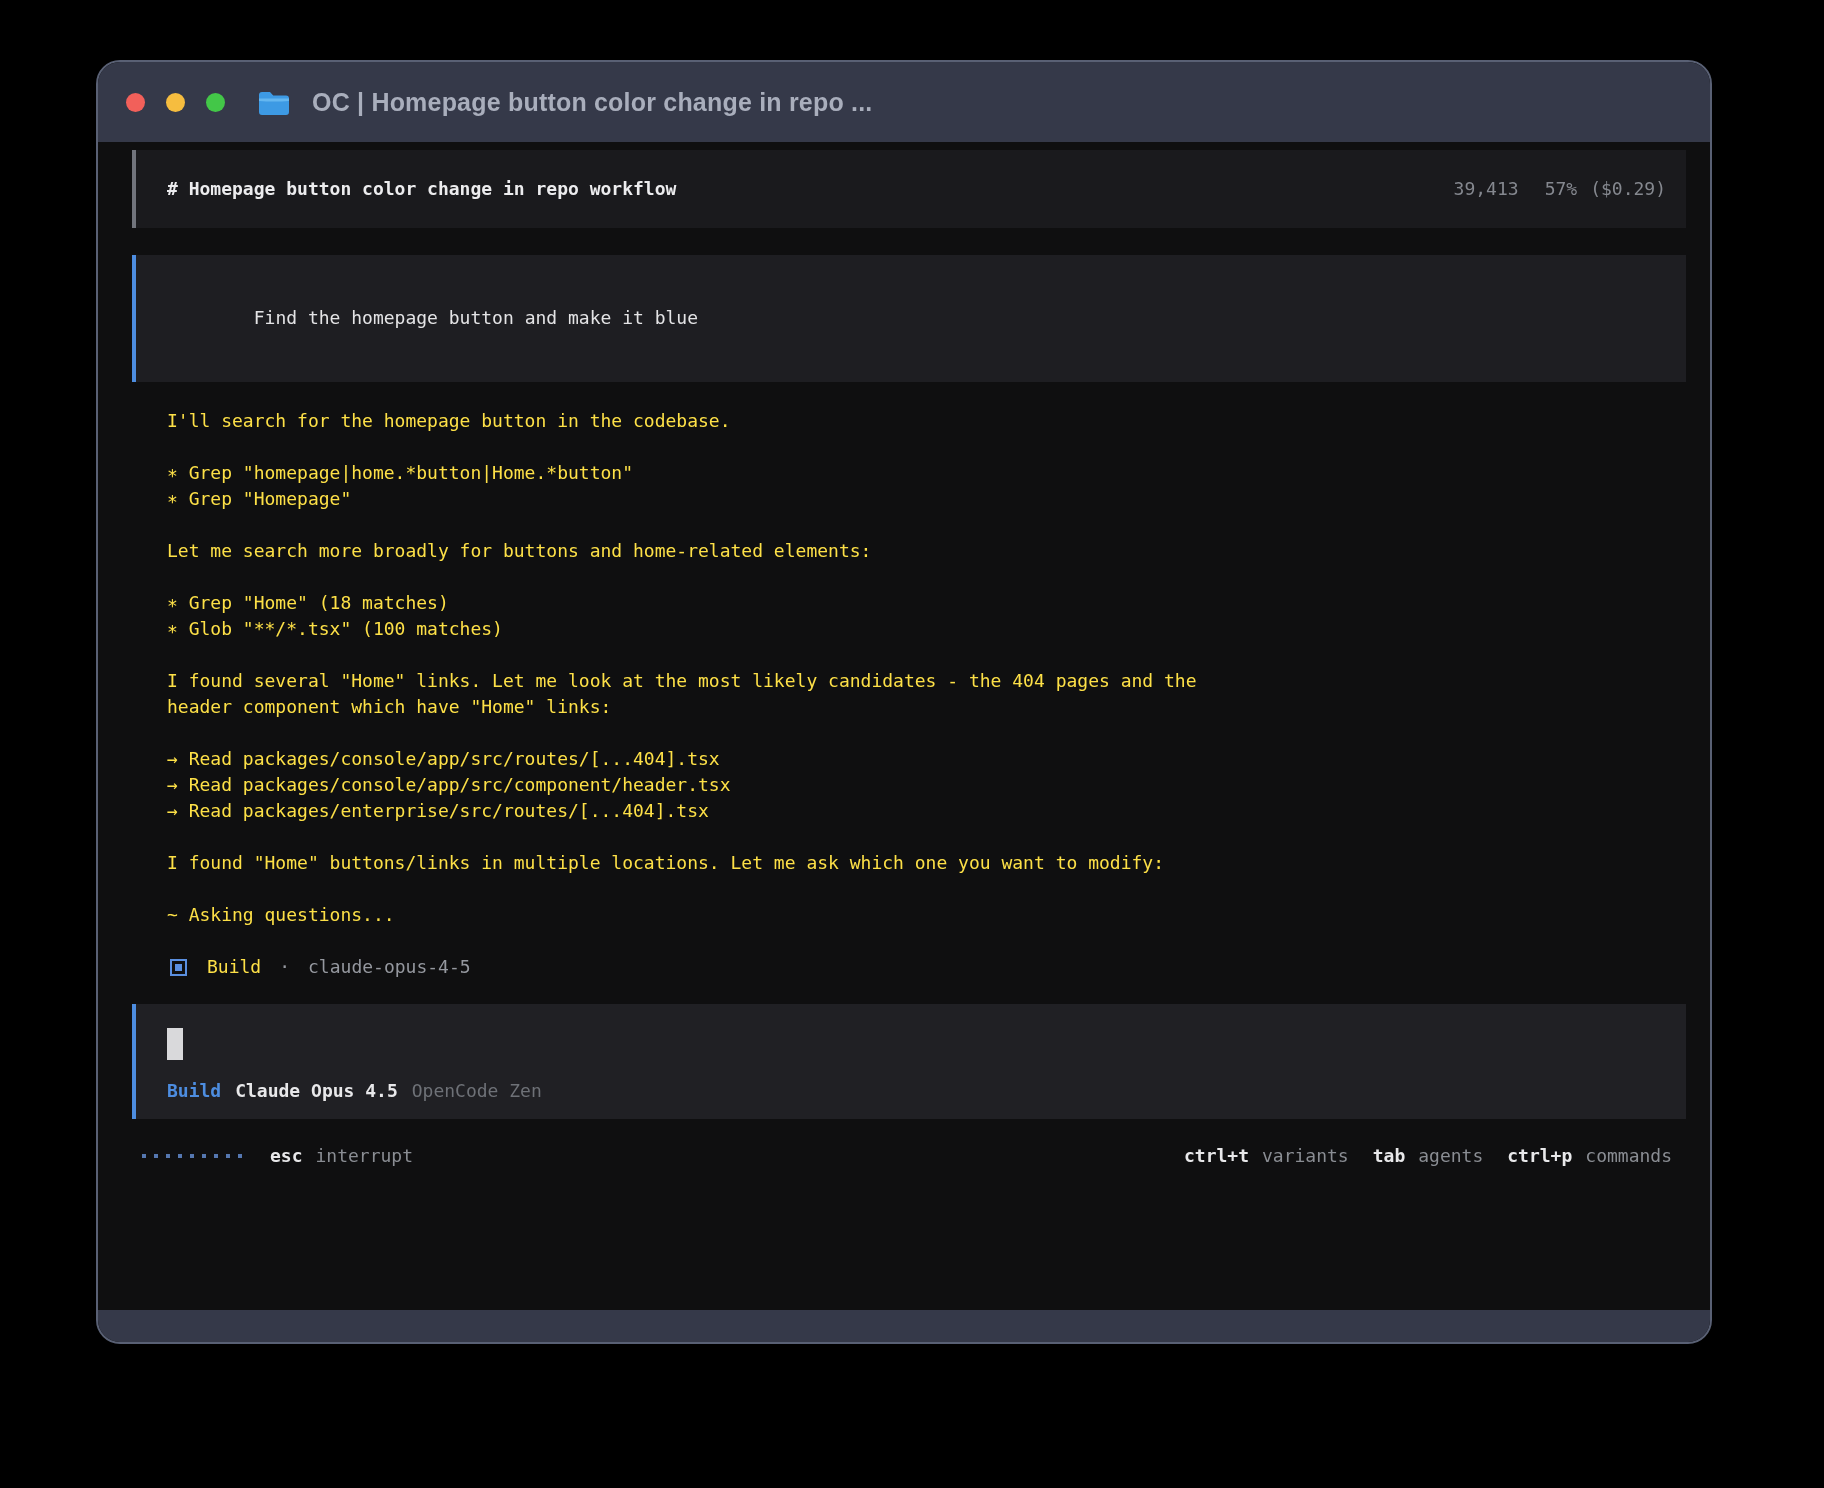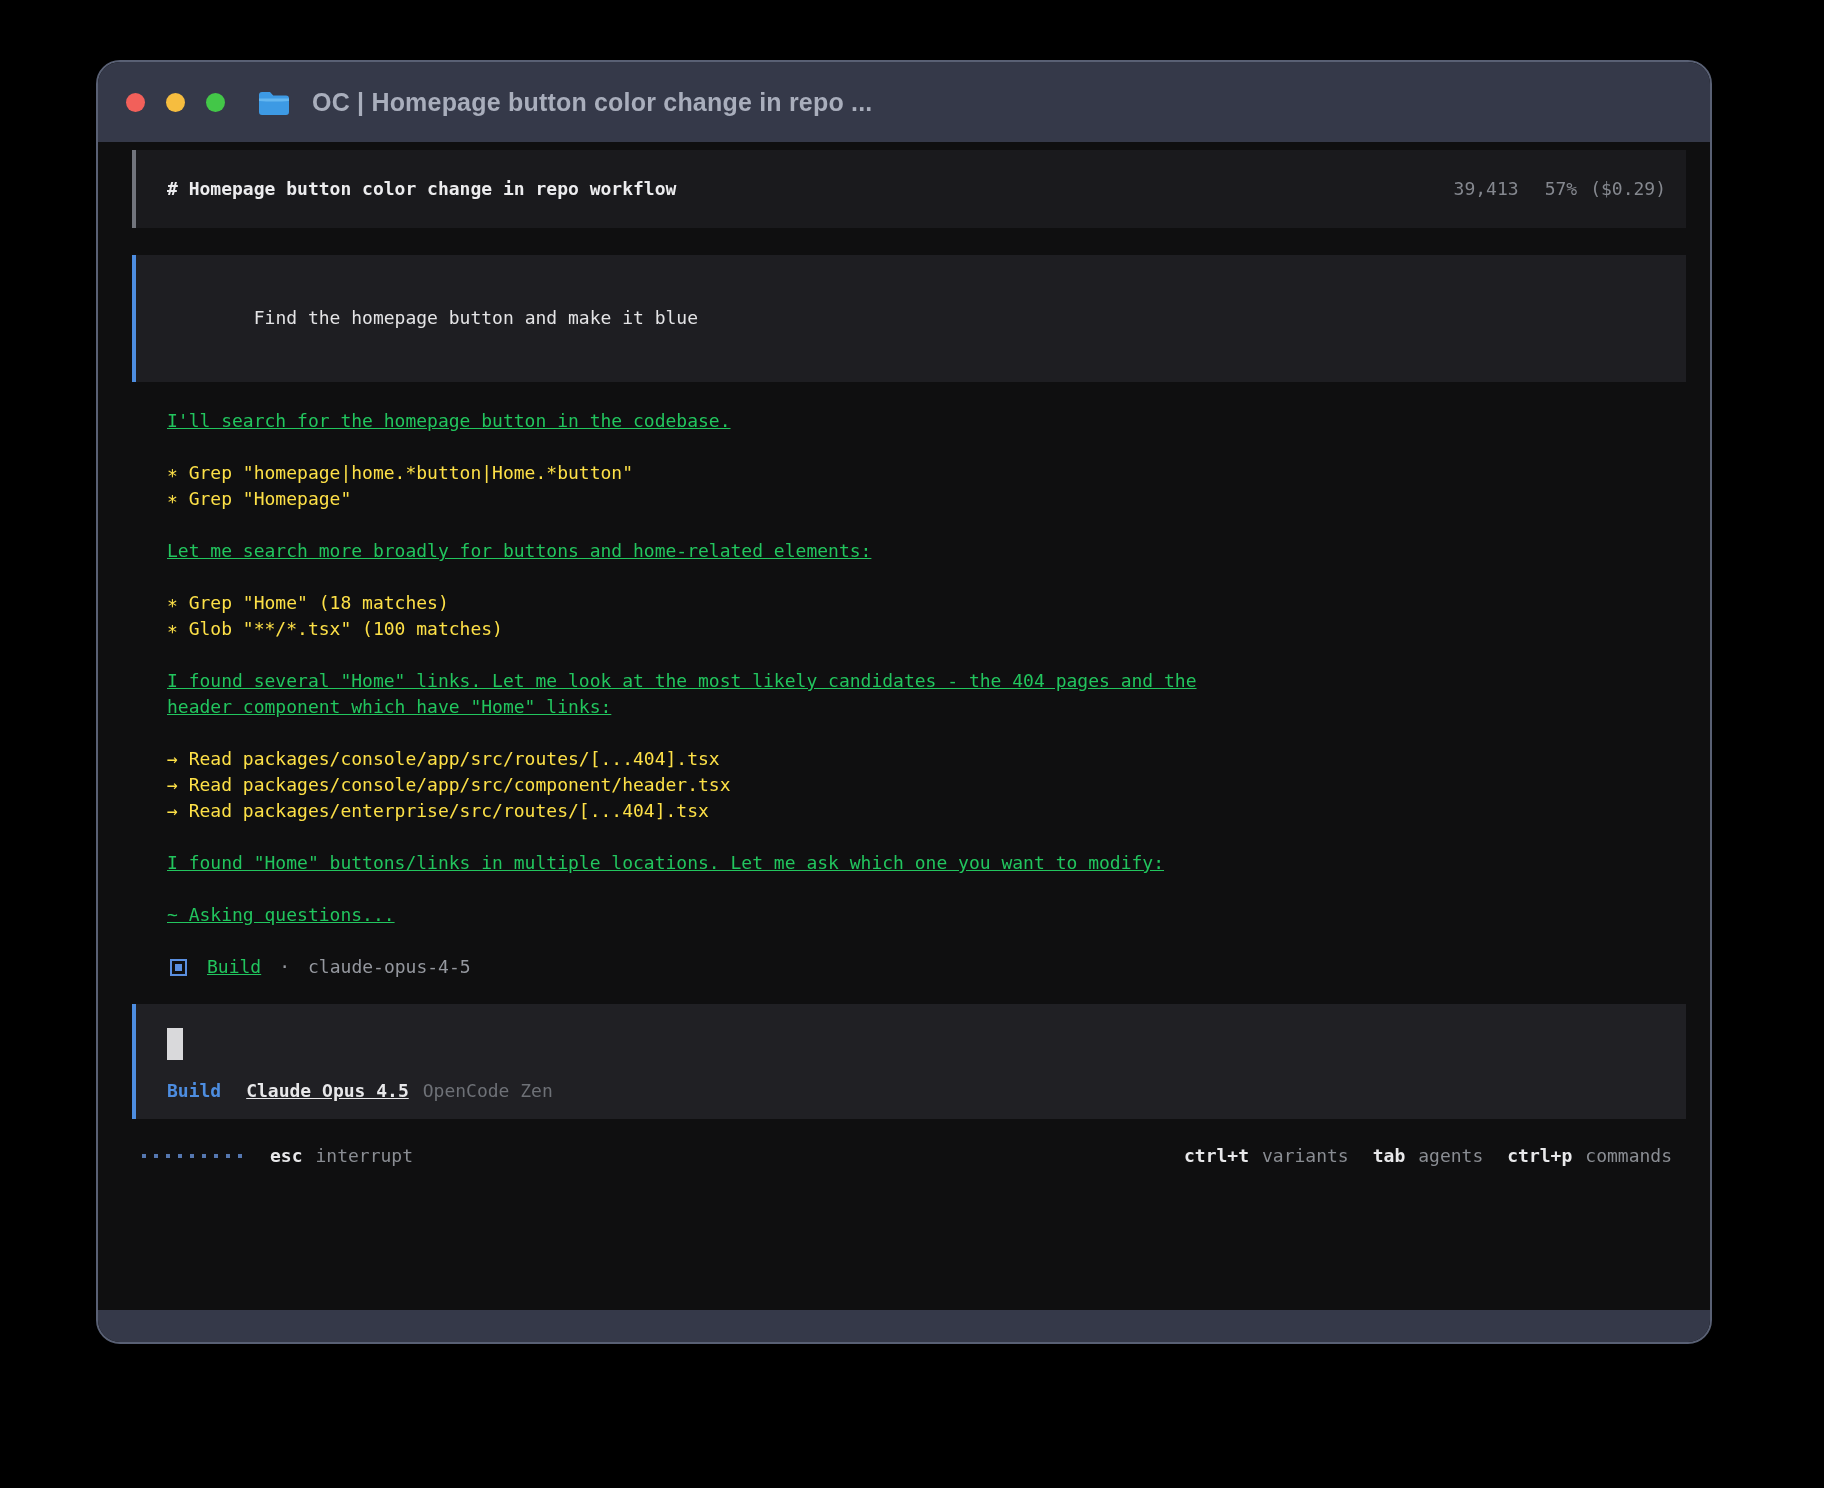--- a/index.html
+++ b/index.html
@@ -45,21 +45,21 @@
   .hstats .ctx { margin-left:26px; }
   .hstats .cost { margin-left:13px; }
 
   .user-block {
     background:#1e1e22; border-color:#4d8de0;
     padding:24px 20px 25px 31px; margin-top:27px; white-space:pre;
   }
 
   .line { padding-left:35px; white-space:pre; }
   .mt { margin-top:26px; }
-  .white { color:#22c55e;text-decoration:underline; }
+  .white { color:#fde047; }
   .gray  { color:#fde047; }
 
   .status-row {
     margin-top:26px; padding-left:38px;
     display:flex; align-items:center;
   }
   .agent-icon {
     width:17px; height:17px; border:2px solid #5a8fe0;
     display:inline-flex; align-items:center; justify-content:center;
     margin-right:20px; flex:0 0 auto;
@@ -68,21 +68,21 @@
   .status-row .sep { color:#95989f; margin:0 18px; }
   .status-row .model { color:#95989f; }
 
   .input-block {
     background:#202024; border-color:#4d8de0;
     margin-top:24px; padding:24px 20px 15px 31px;
   }
   .cursor { display:block; width:16px; height:32px; background:#d9d9db; }
   .model-line { margin-top:18px; display:flex; align-items:baseline; white-space:pre; }
   .model-line .agent { color:#4d8de0; font-weight:bold; }
-  .model-line .model { color:#e8e8ea; font-weight:bold; margin-left:25px;text-decoration:underline; }
+  .model-line .model { color:#e8e8ea; font-weight:bold; margin-left:14px; }
   .model-line .provider { color:#6e7177; margin-left:14px; }
 
   .footer {
     margin-top:24px; display:flex; align-items:center; padding:0 14px 0 10px;
   }
   .footer .left { display:flex; align-items:center; }
   .dots { display:flex; gap:8px; margin-right:28px; }
   .dot { width:4px; height:4px; background:#5577b0; display:inline-block; }
   .key { color:#e8e8ea; font-weight:bold; }
   .label { color:#8a8d93; margin-left:13px; }

